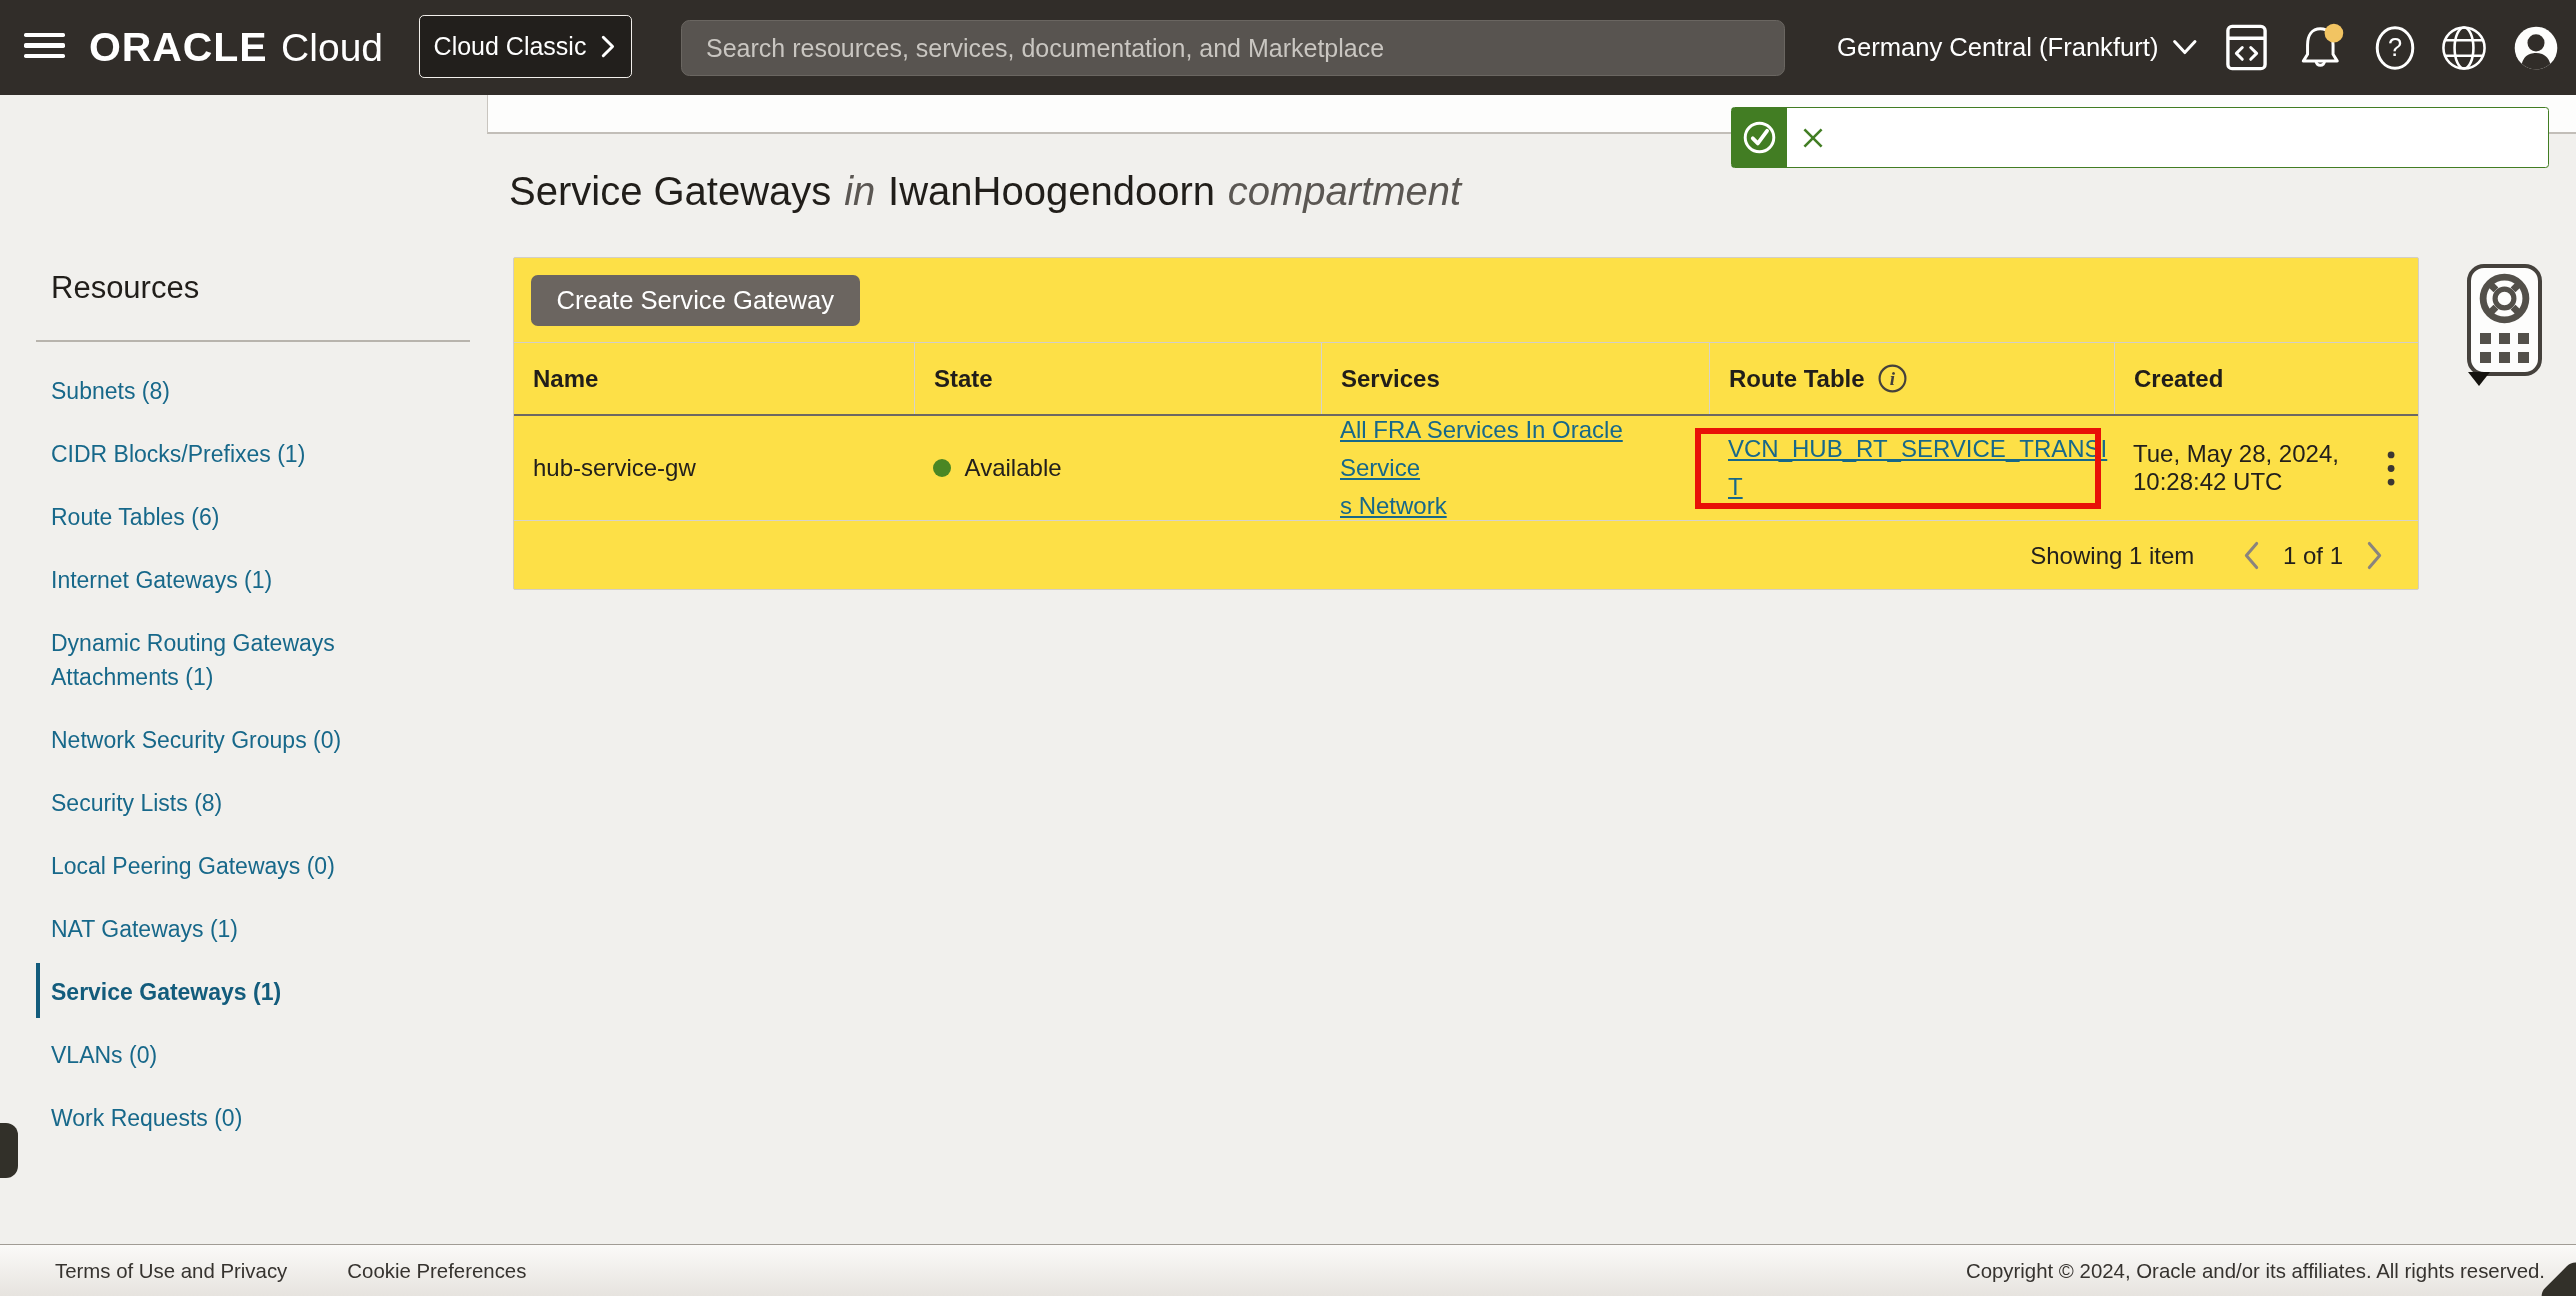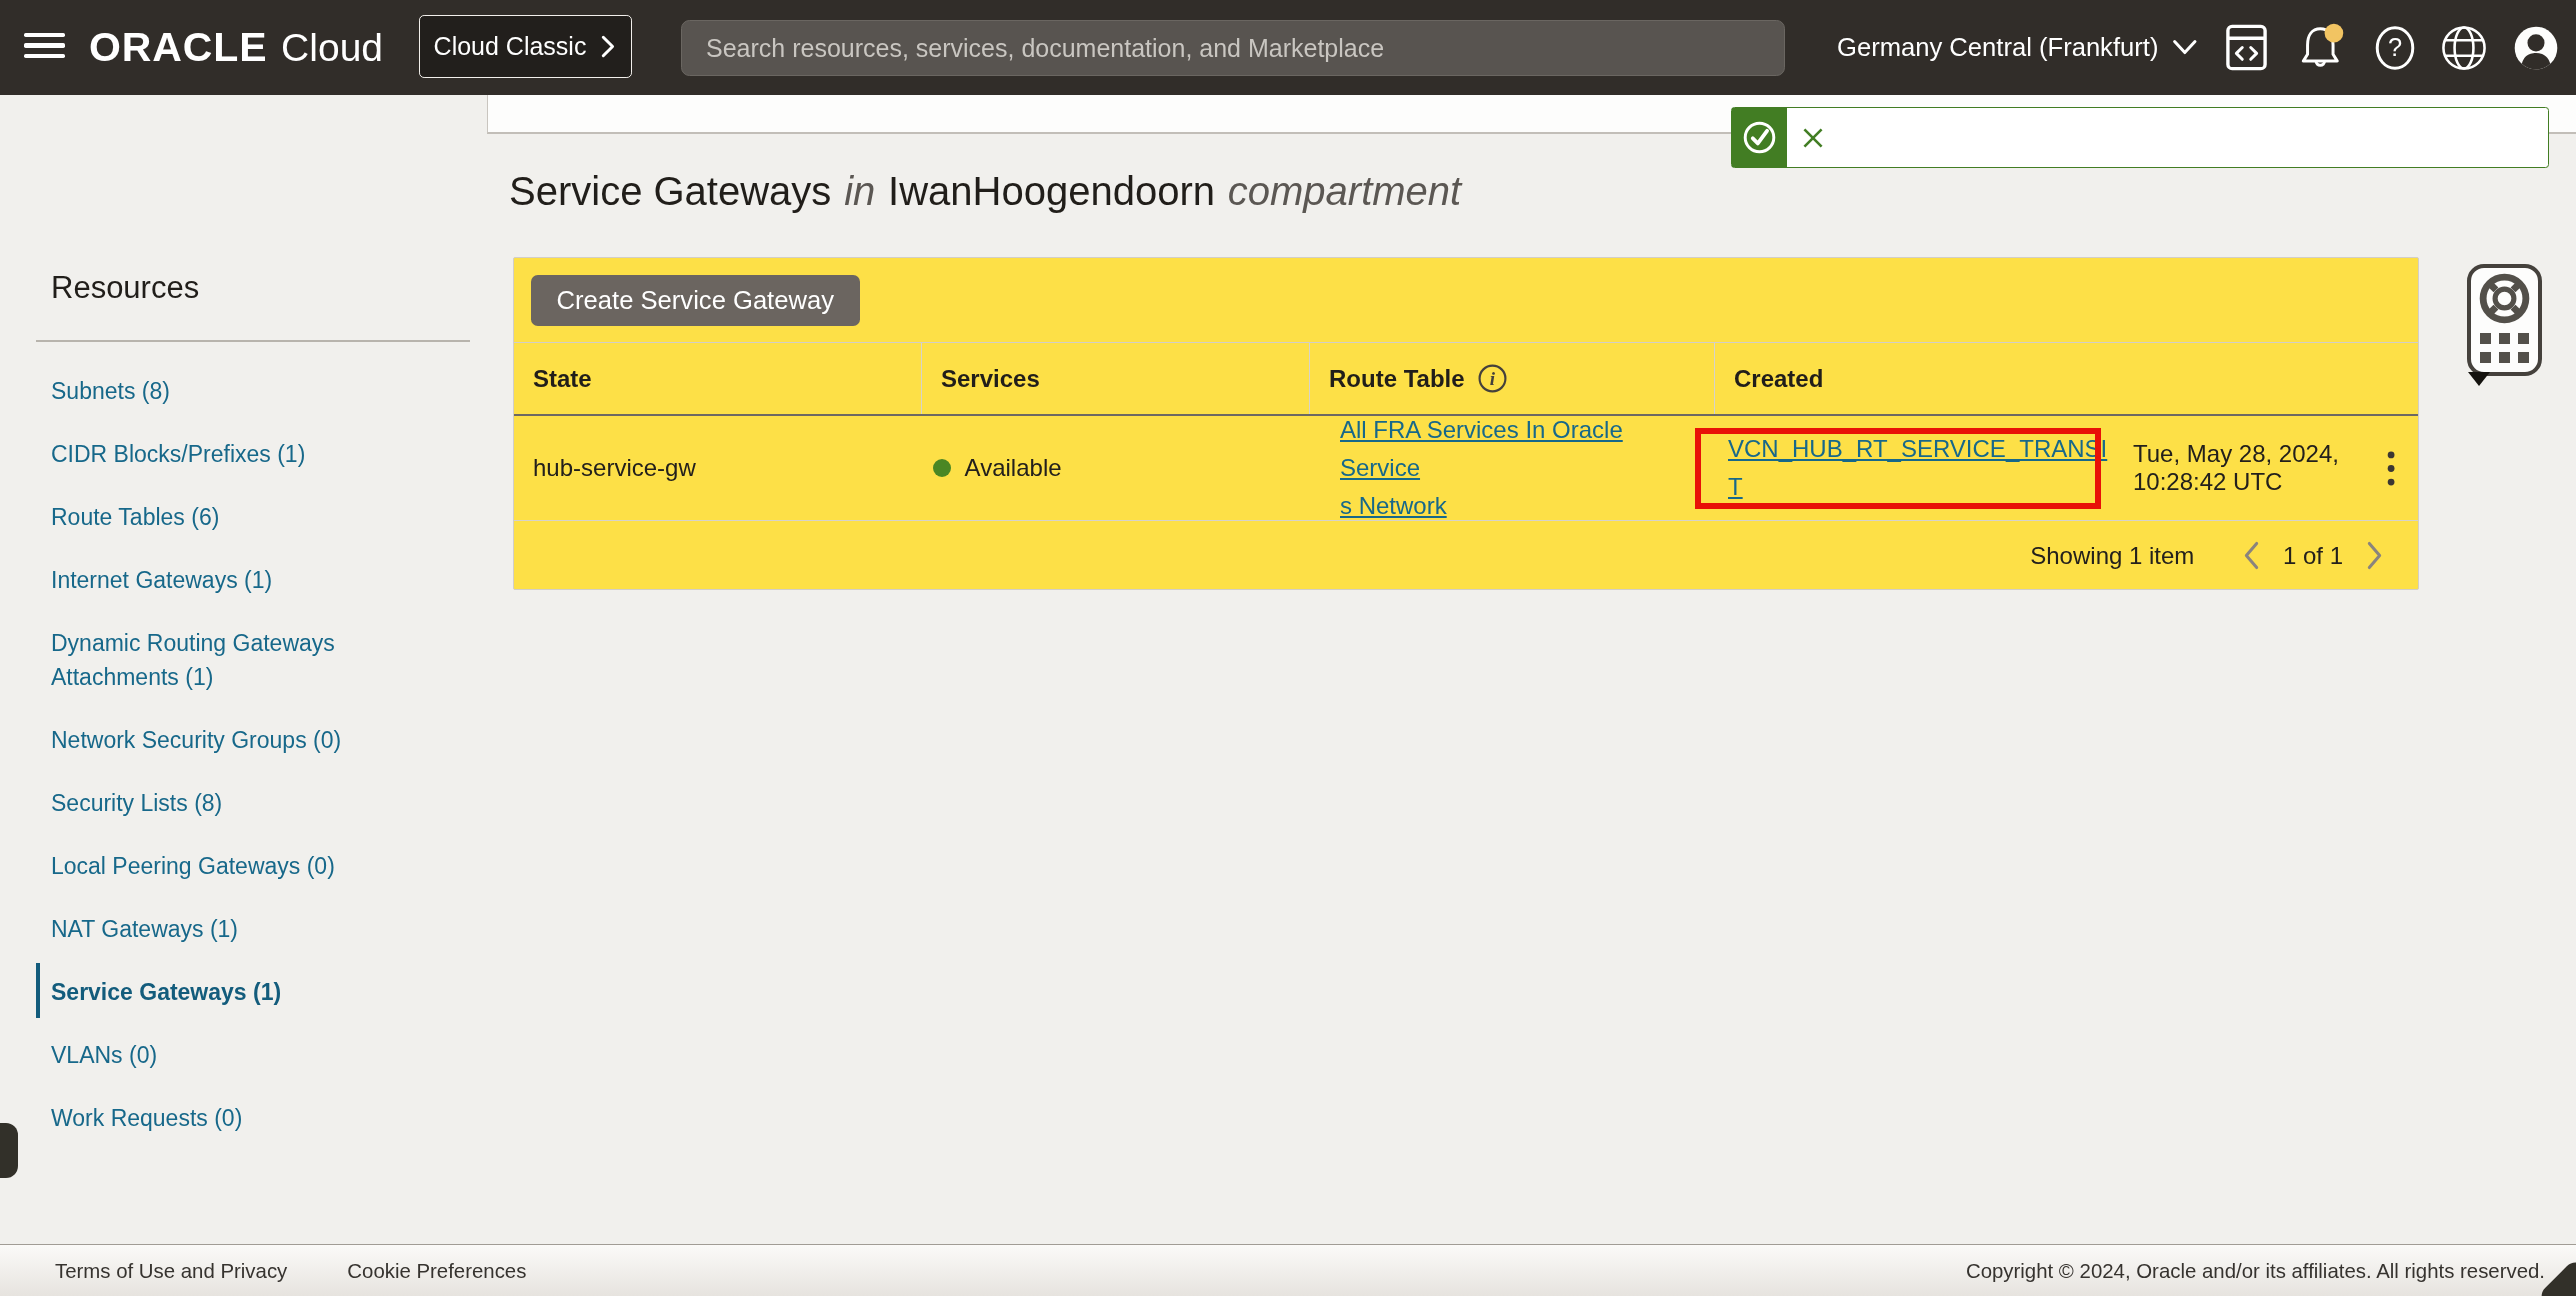--- a/index.html
+++ b/index.html
@@ -222,20 +222,23 @@
     </nav>
     <div class="side-head h-scope">Scope</div>
     <div class="side-divider d-scope"></div>
 
   </div>
 
   <div class="panel">
     <button class="create-btn">Create Service Gateway</button>
 
     <div class="thead">
+      <div class="th col-name">
+          <span>Name</span>
+        </div>
       <div class="th col-state">
           <span>State</span>
         </div>
       <div class="th col-services">
           <span>Services</span>
         </div>
       <div class="th col-route">
         <span>Route Table</span>
         <svg width="31" height="31" viewBox="0 0 36 36" style="margin-left:12px;font-size:28px">
           <circle cx="18" cy="18" r="15" fill="none" stroke="#45413c" stroke-width="2.5"></circle>

